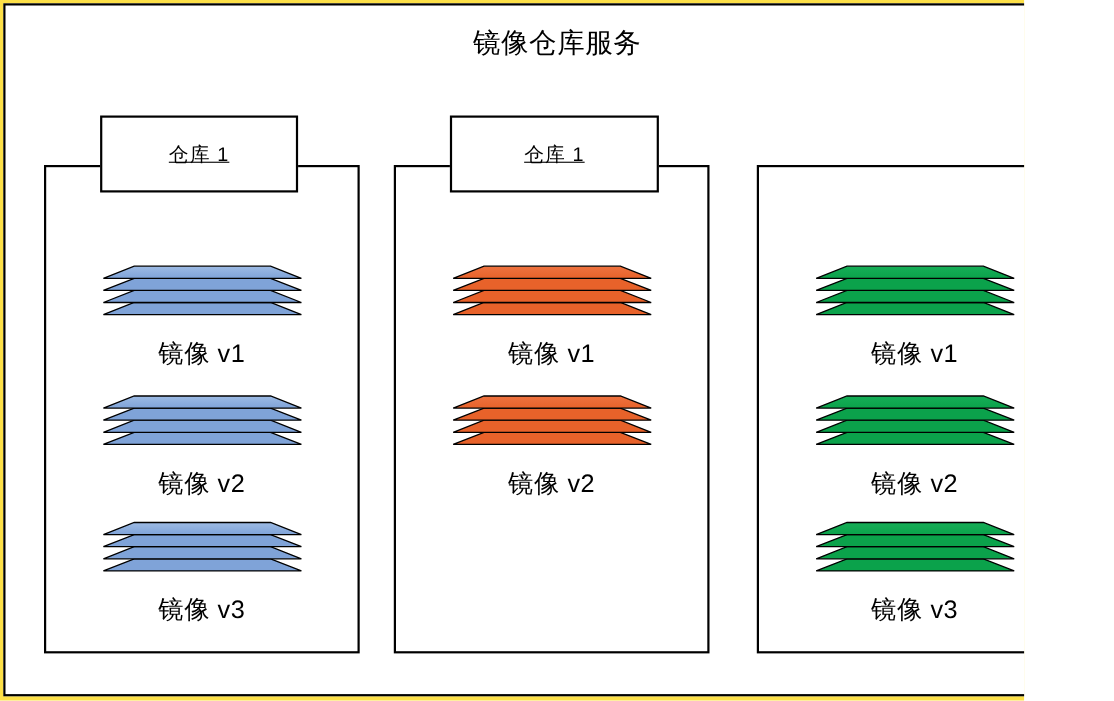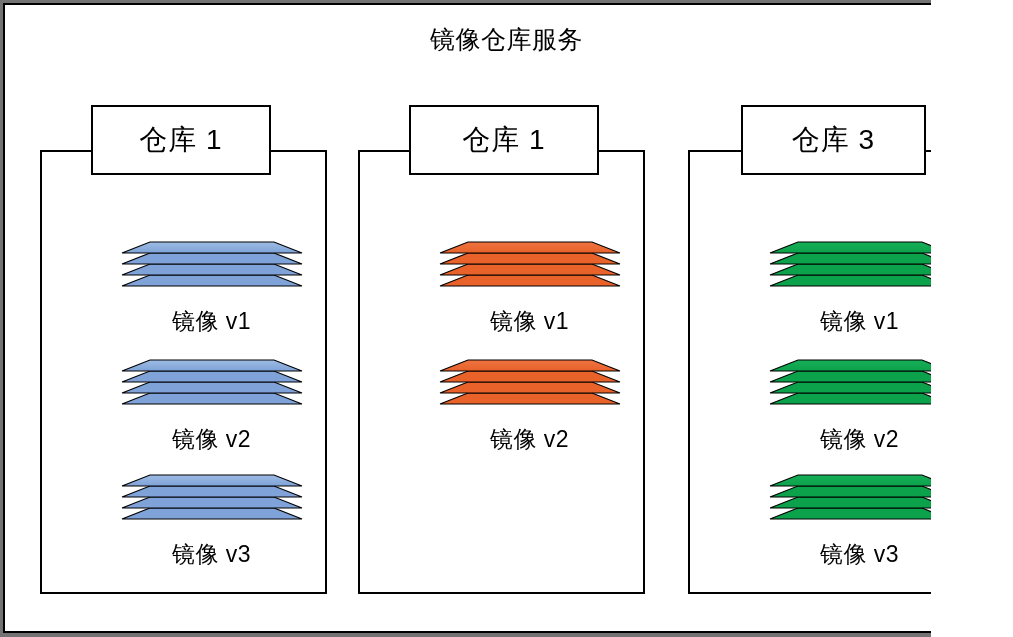--- a/index.html
+++ b/index.html
@@ -9,21 +9,21 @@
     background: #ffffff;
   }
   body {
     font-family: "Liberation Sans", "DejaVu Sans", sans-serif;
   }
 
   #canvas {
     position: relative;
     width: 931px;
     height: 637px;
-    background: #737373;
+    background: #fde047;
     box-sizing: border-box;
     overflow: hidden;
   }
 
   
   .outer-frame {
     position: absolute;
     left: 3px;
     top: 3px;
     width: 1006px;
@@ -69,33 +69,33 @@
     height: 70px;
     border: 2px solid #000000;
     box-sizing: border-box;
     background: #ffffff;
     display: flex;
     align-items: center;
     justify-content: center;
     z-index: 5;
   }
   .repo-header-label {
-    font-size: 28px;
+    font-size: 18px;
     line-height: 26px;
     color: #000000;
     white-space: nowrap;
     letter-spacing: 1px;
+    text-decoration: underline;
   }
 
   
   .image-item {
     position: absolute;
     width: 100%;
     left: 0;
-    margin-left: 28px;
   }
   .stack {
     position: relative;
     width: 180px;
     height: 56px;
     margin: 0 auto;
   }
   .stack svg {
     display: block;
     width: 180px;
@@ -214,23 +214,20 @@
               <polygon points="28,22 152,22 180,33 0,33" fill="#E8622A" stroke="#000000" stroke-width="1.2" stroke-linejoin="miter"></polygon>
               <polygon points="28,11 152,11 180,22 0,22" fill="#E8622A" stroke="#000000" stroke-width="1.2" stroke-linejoin="miter"></polygon>
               <polygon points="28,0 152,0 180,11 0,11" fill="url(#g-repo-2)" stroke="#000000" stroke-width="1.2" stroke-linejoin="miter"></polygon>
             </svg>
           </div>
           <div class="image-label">镜像 v2</div>
         </div>
       </div>
       <div class="repo" style="left: 688px; width: 287px;">
         <div class="repo-body"></div>
-        <div class="repo-header" style="left: 53px; width: 185px;">
-          <span class="repo-header-label">仓库 3</span>
-        </div>
         <div class="image-item" style="top: 92px;">
           <div class="stack">
             <svg viewBox="0 0 180 56" xmlns="http://www.w3.org/2000/svg" preserveAspectRatio="none">
               <defs>
                 <linearGradient id="g-repo-3" x1="0" y1="0" x2="0" y2="1">
                   <stop offset="0%" stop-color="#16AE57"></stop>
                   <stop offset="100%" stop-color="#0BA24B"></stop>
                 </linearGradient>
               </defs>
               <polygon points="28,33 152,33 180,44 0,44" fill="#0BA24B" stroke="#000000" stroke-width="1.2" stroke-linejoin="miter"></polygon>

